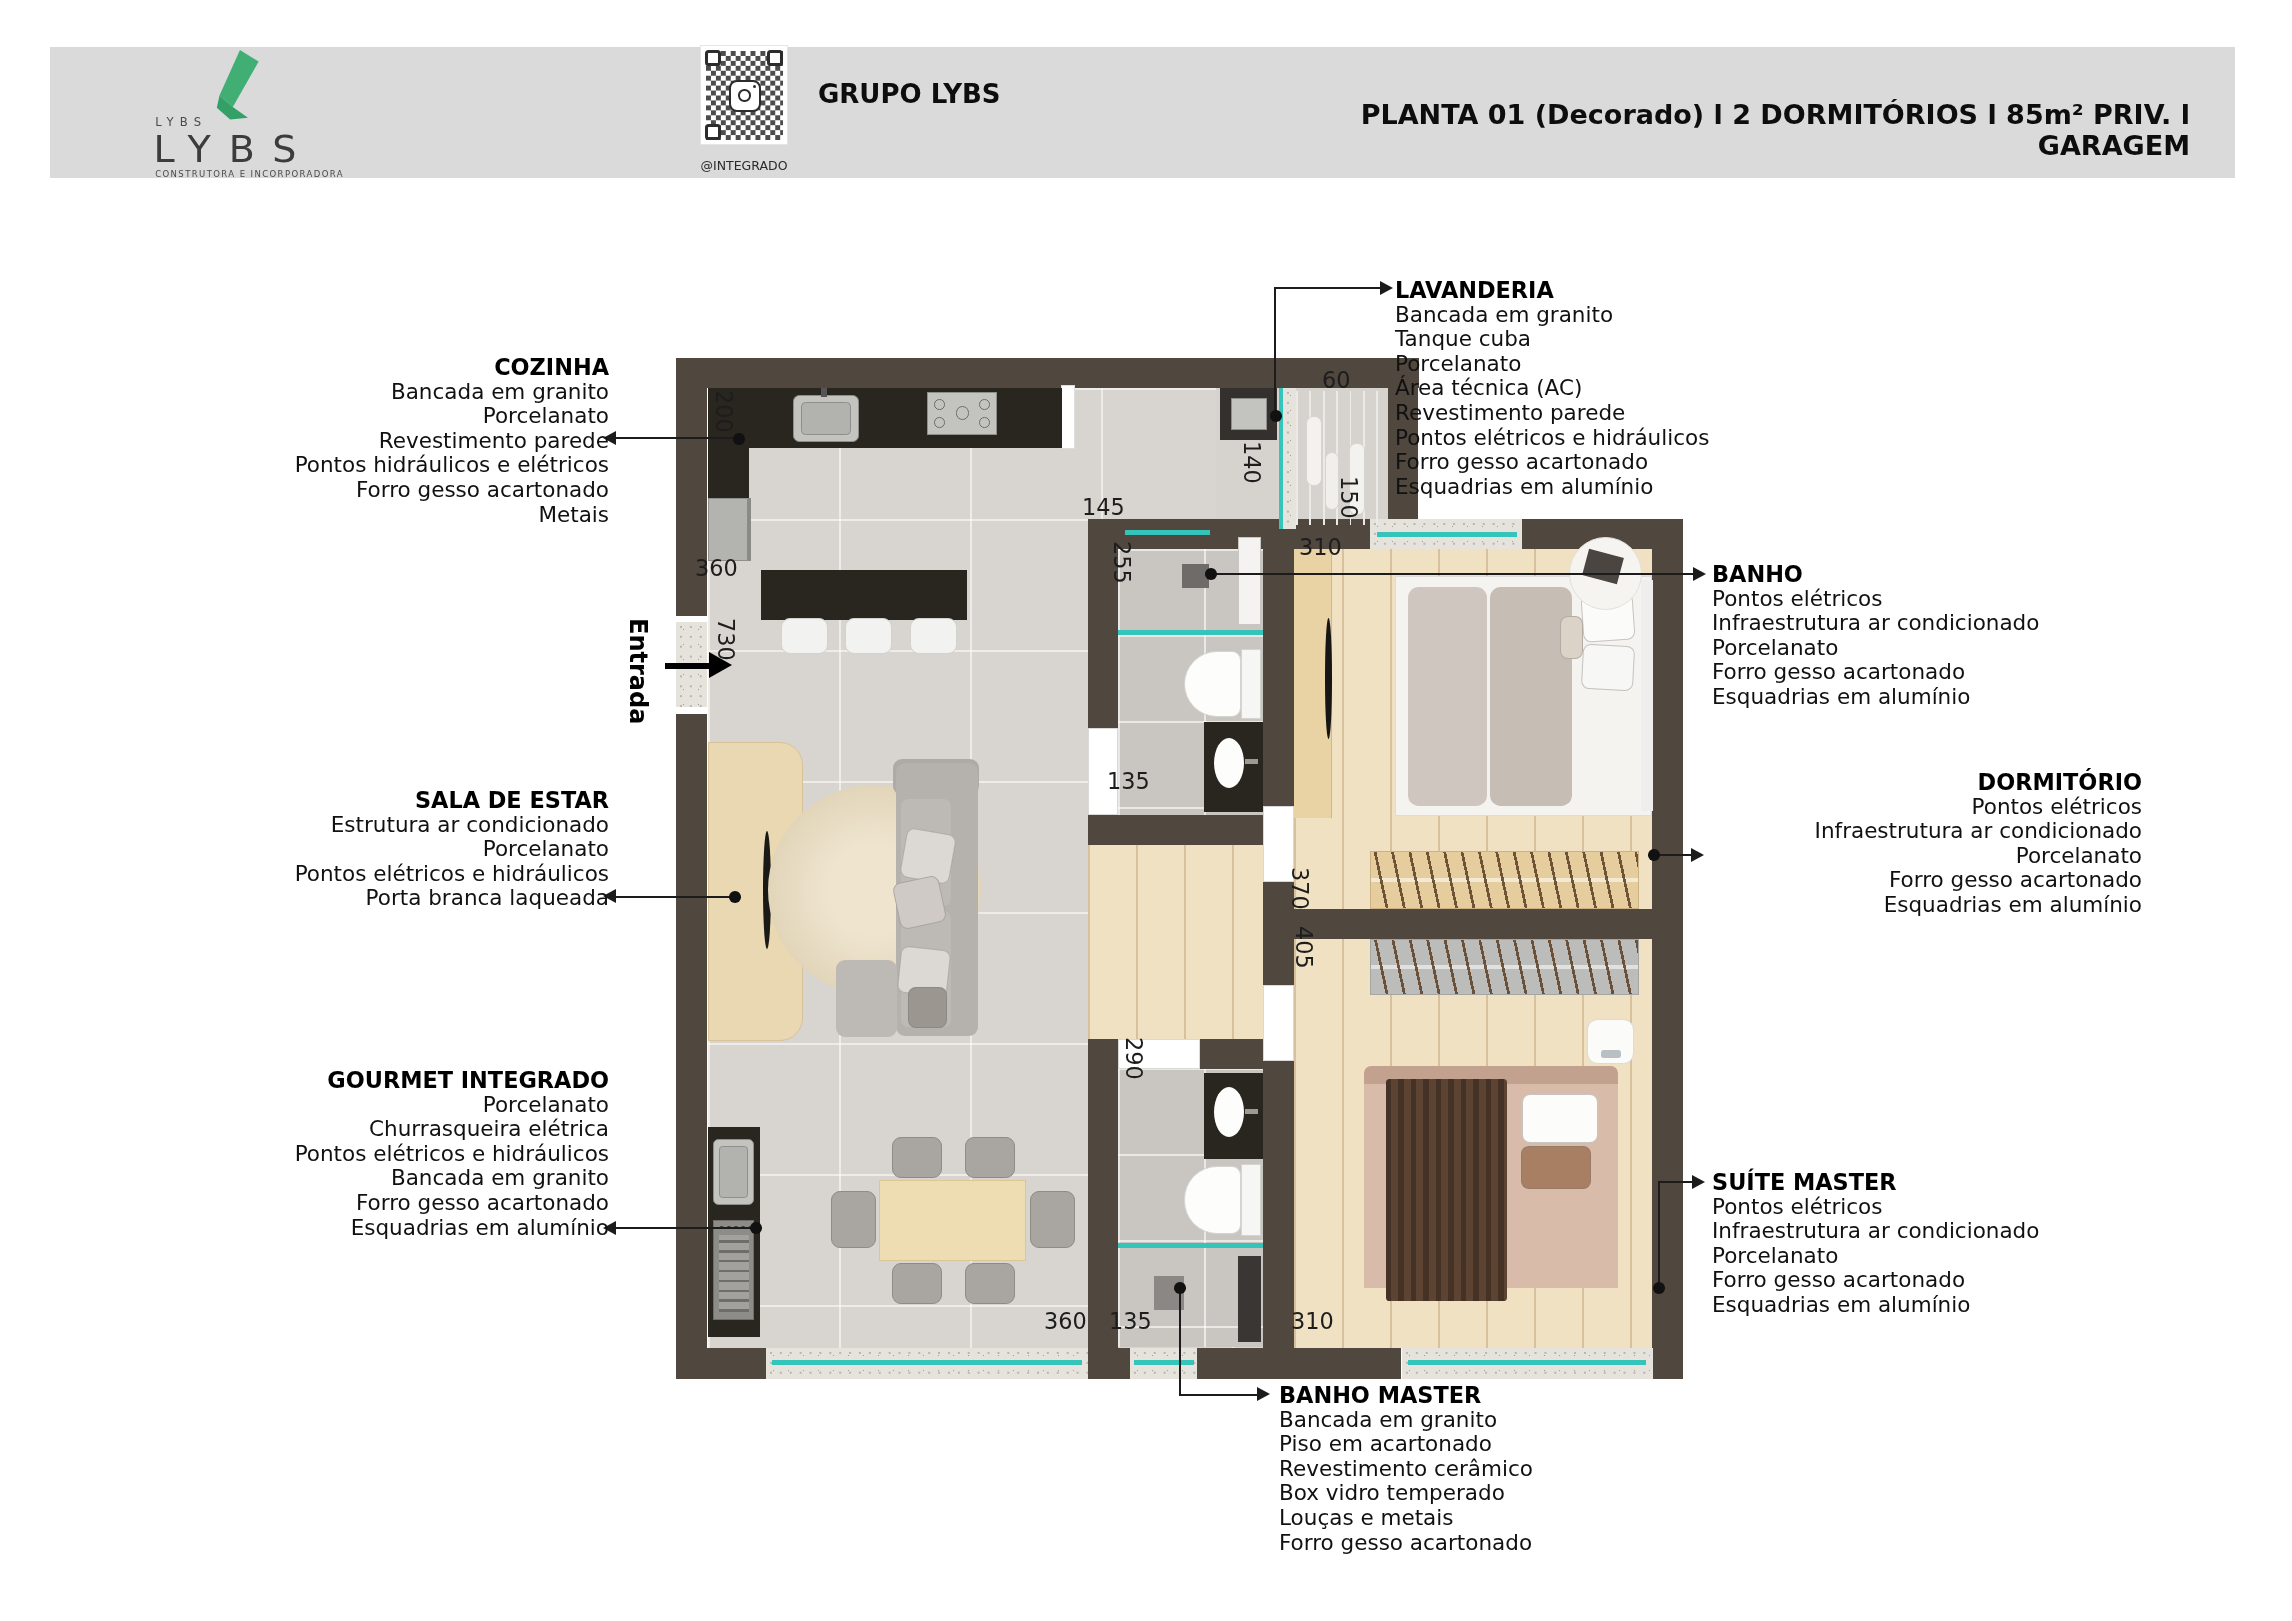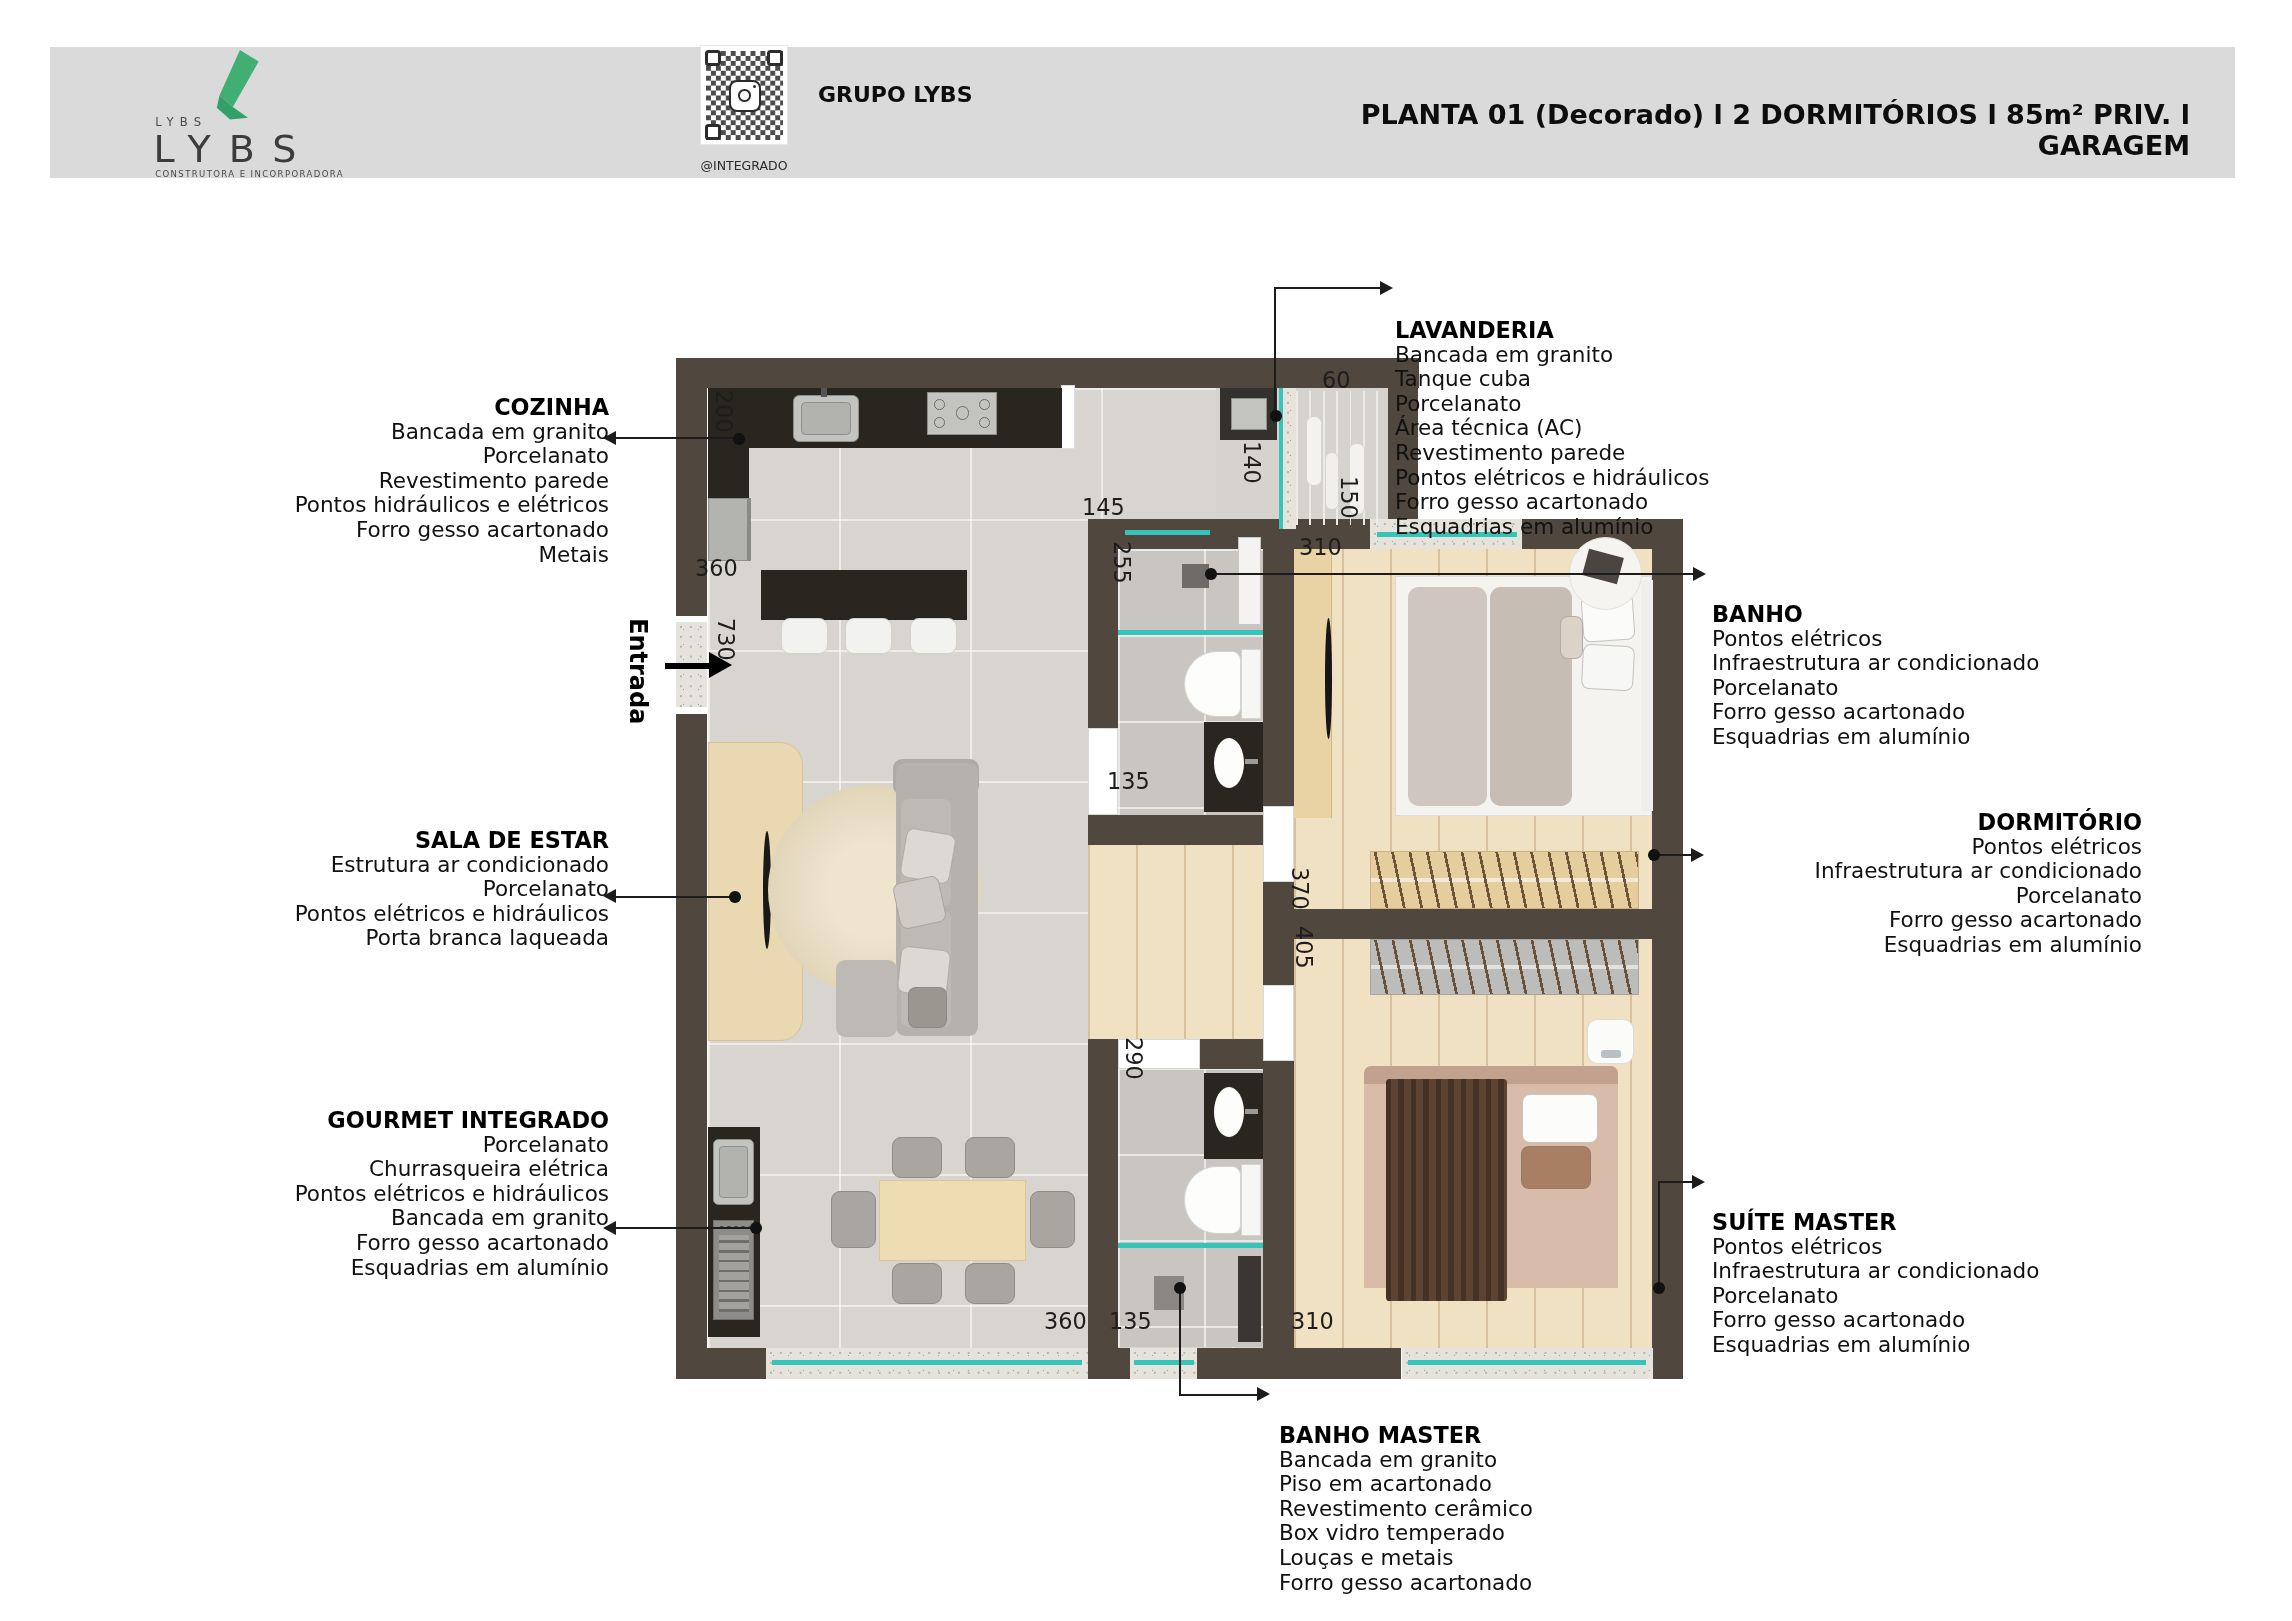--- a/index.html
+++ b/index.html
@@ -10,21 +10,21 @@
   .tile{background:#d8d4cf;background-image:linear-gradient(rgba(255,255,255,.55) 1.8px,transparent 1.8px),linear-gradient(90deg,rgba(255,255,255,.55) 1.8px,transparent 1.8px);background-size:131px 131px;}
   .bath{background:#c9c6c2;background-image:linear-gradient(rgba(255,255,255,.6) 1.8px,transparent 1.8px),linear-gradient(90deg,rgba(255,255,255,.6) 1.8px,transparent 1.8px);background-size:86px 86px;}
   .wood{background:#efe1c2;background-image:linear-gradient(90deg,rgba(170,135,90,.35) 1.8px,transparent 1.8px);background-size:48px 100%;}
   .counter{background:#29251f;}
   .granite{background-color:#e6e3dc;background-image:radial-gradient(#b9b5ae 1.1px,transparent 1.1px),radial-gradient(#a09c95 0.9px,transparent 0.9px);background-size:9.9px 9.9px,15px 15px;}
   .teal{background:#35c4ba;}
   .whitegap{background:#ffffff;border:1.8px solid #d9d9d6;}
   .steel{background:#c3c3c0;border:1.8px solid #8e8e8b;}
   .dim{font-size:22.4px;color:#1d1d1d;white-space:nowrap;}
   .dimv{writing-mode:vertical-rl;}
-  .ann{color:#111;font-size:21.5px;line-height:24.6px;white-space:nowrap;margin-top:40px;}
+  .ann{color:#111;font-size:21.5px;line-height:24.6px;white-space:nowrap;}
   .ann .t{font-weight:bold;font-size:22.4px;color:#000;}
   .right{text-align:right;}
   .lline{background:#1c1c1c;}
   .dot{width:11.6px;height:11.6px;border-radius:50%;background:#111;}
   .arr-r{width:0;height:0;border-top:7.2px solid transparent;border-bottom:7.2px solid transparent;border-left:13.4px solid #1c1c1c;}
   .arr-l{width:0;height:0;border-top:7.2px solid transparent;border-bottom:7.2px solid transparent;border-right:13.4px solid #1c1c1c;}
   .chair{background:#a9a5a0;border:1.8px solid #8f8b86;border-radius:9px;}
   .pillow{border-radius:8px;border:0.9px solid rgba(120,115,110,.4);}
   .wardrobe-hangers{background-image:repeating-linear-gradient(78deg,transparent 0 14.3px,rgba(92,62,34,.85) 14.3px 17px),linear-gradient(transparent 46%,rgba(255,255,255,.55) 46% 54%,transparent 54%);}
   .hdr-bold{font-weight:bold;color:#0d0d0d;}
@@ -53,21 +53,21 @@
     <div class="a" style="left:3.6px;top:3.6px;width:16px;height:16px;background:#fff;border:3.6px solid #2c2c2c;border-radius:3.6px;"></div>
     <div class="a" style="right:3.6px;top:3.6px;width:16px;height:16px;background:#fff;border:3.6px solid #2c2c2c;border-radius:3.6px;"></div>
     <div class="a" style="left:3.6px;bottom:3.6px;width:16px;height:16px;background:#fff;border:3.6px solid #2c2c2c;border-radius:3.6px;"></div>
     <div class="a" style="left:28px;top:34px;width:32px;height:32px;background:#fff;border:2.7px solid #2c2c2c;border-radius:8px;">
       <div class="a" style="left:7.2px;top:7.2px;width:12.5px;height:12.5px;border:2.7px solid #2c2c2c;border-radius:50%;"></div>
       <div class="a" style="right:2.7px;top:2.7px;width:3.6px;height:3.6px;background:#2c2c2c;border-radius:50%;"></div>
     </div>
   </div>
   <div class="a" style="left:682px;top:158px;width:124px;text-align:center;font-size:12.5px;color:#2a2a2a;">@INTEGRADO</div>
 
-  <div class="a hdr-bold" style="left:818px;top:79px;font-size:22px;line-height:31px;">
+  <div class="a hdr-bold" style="left:818px;top:79px;font-size:26px;line-height:31px;">
     <div>GRUPO LYBS</div>
   </div>
 
   <div class="a hdr-bold" style="left:1254px;top:99px;width:936px;text-align:right;font-size:27px;">PLANTA 01 (Decorado) l 2 DORMITÓRIOS l 85m² PRIV. l GARAGEM</div>
 
   <div class="a tile" style="left:708px;top:388px;width:587px;height:960px;"></div>
   <div class="a" style="left:1216px;top:388px;width:172px;height:141px;background:#d6d3ce;"></div>
   <div class="a bath" style="left:1118px;top:549px;width:145px;height:266px;"></div>
   <div class="a wood" style="left:1088px;top:845px;width:206px;height:194px;"></div>
   <div class="a bath" style="left:1118px;top:1068px;width:145px;height:279px;"></div>

